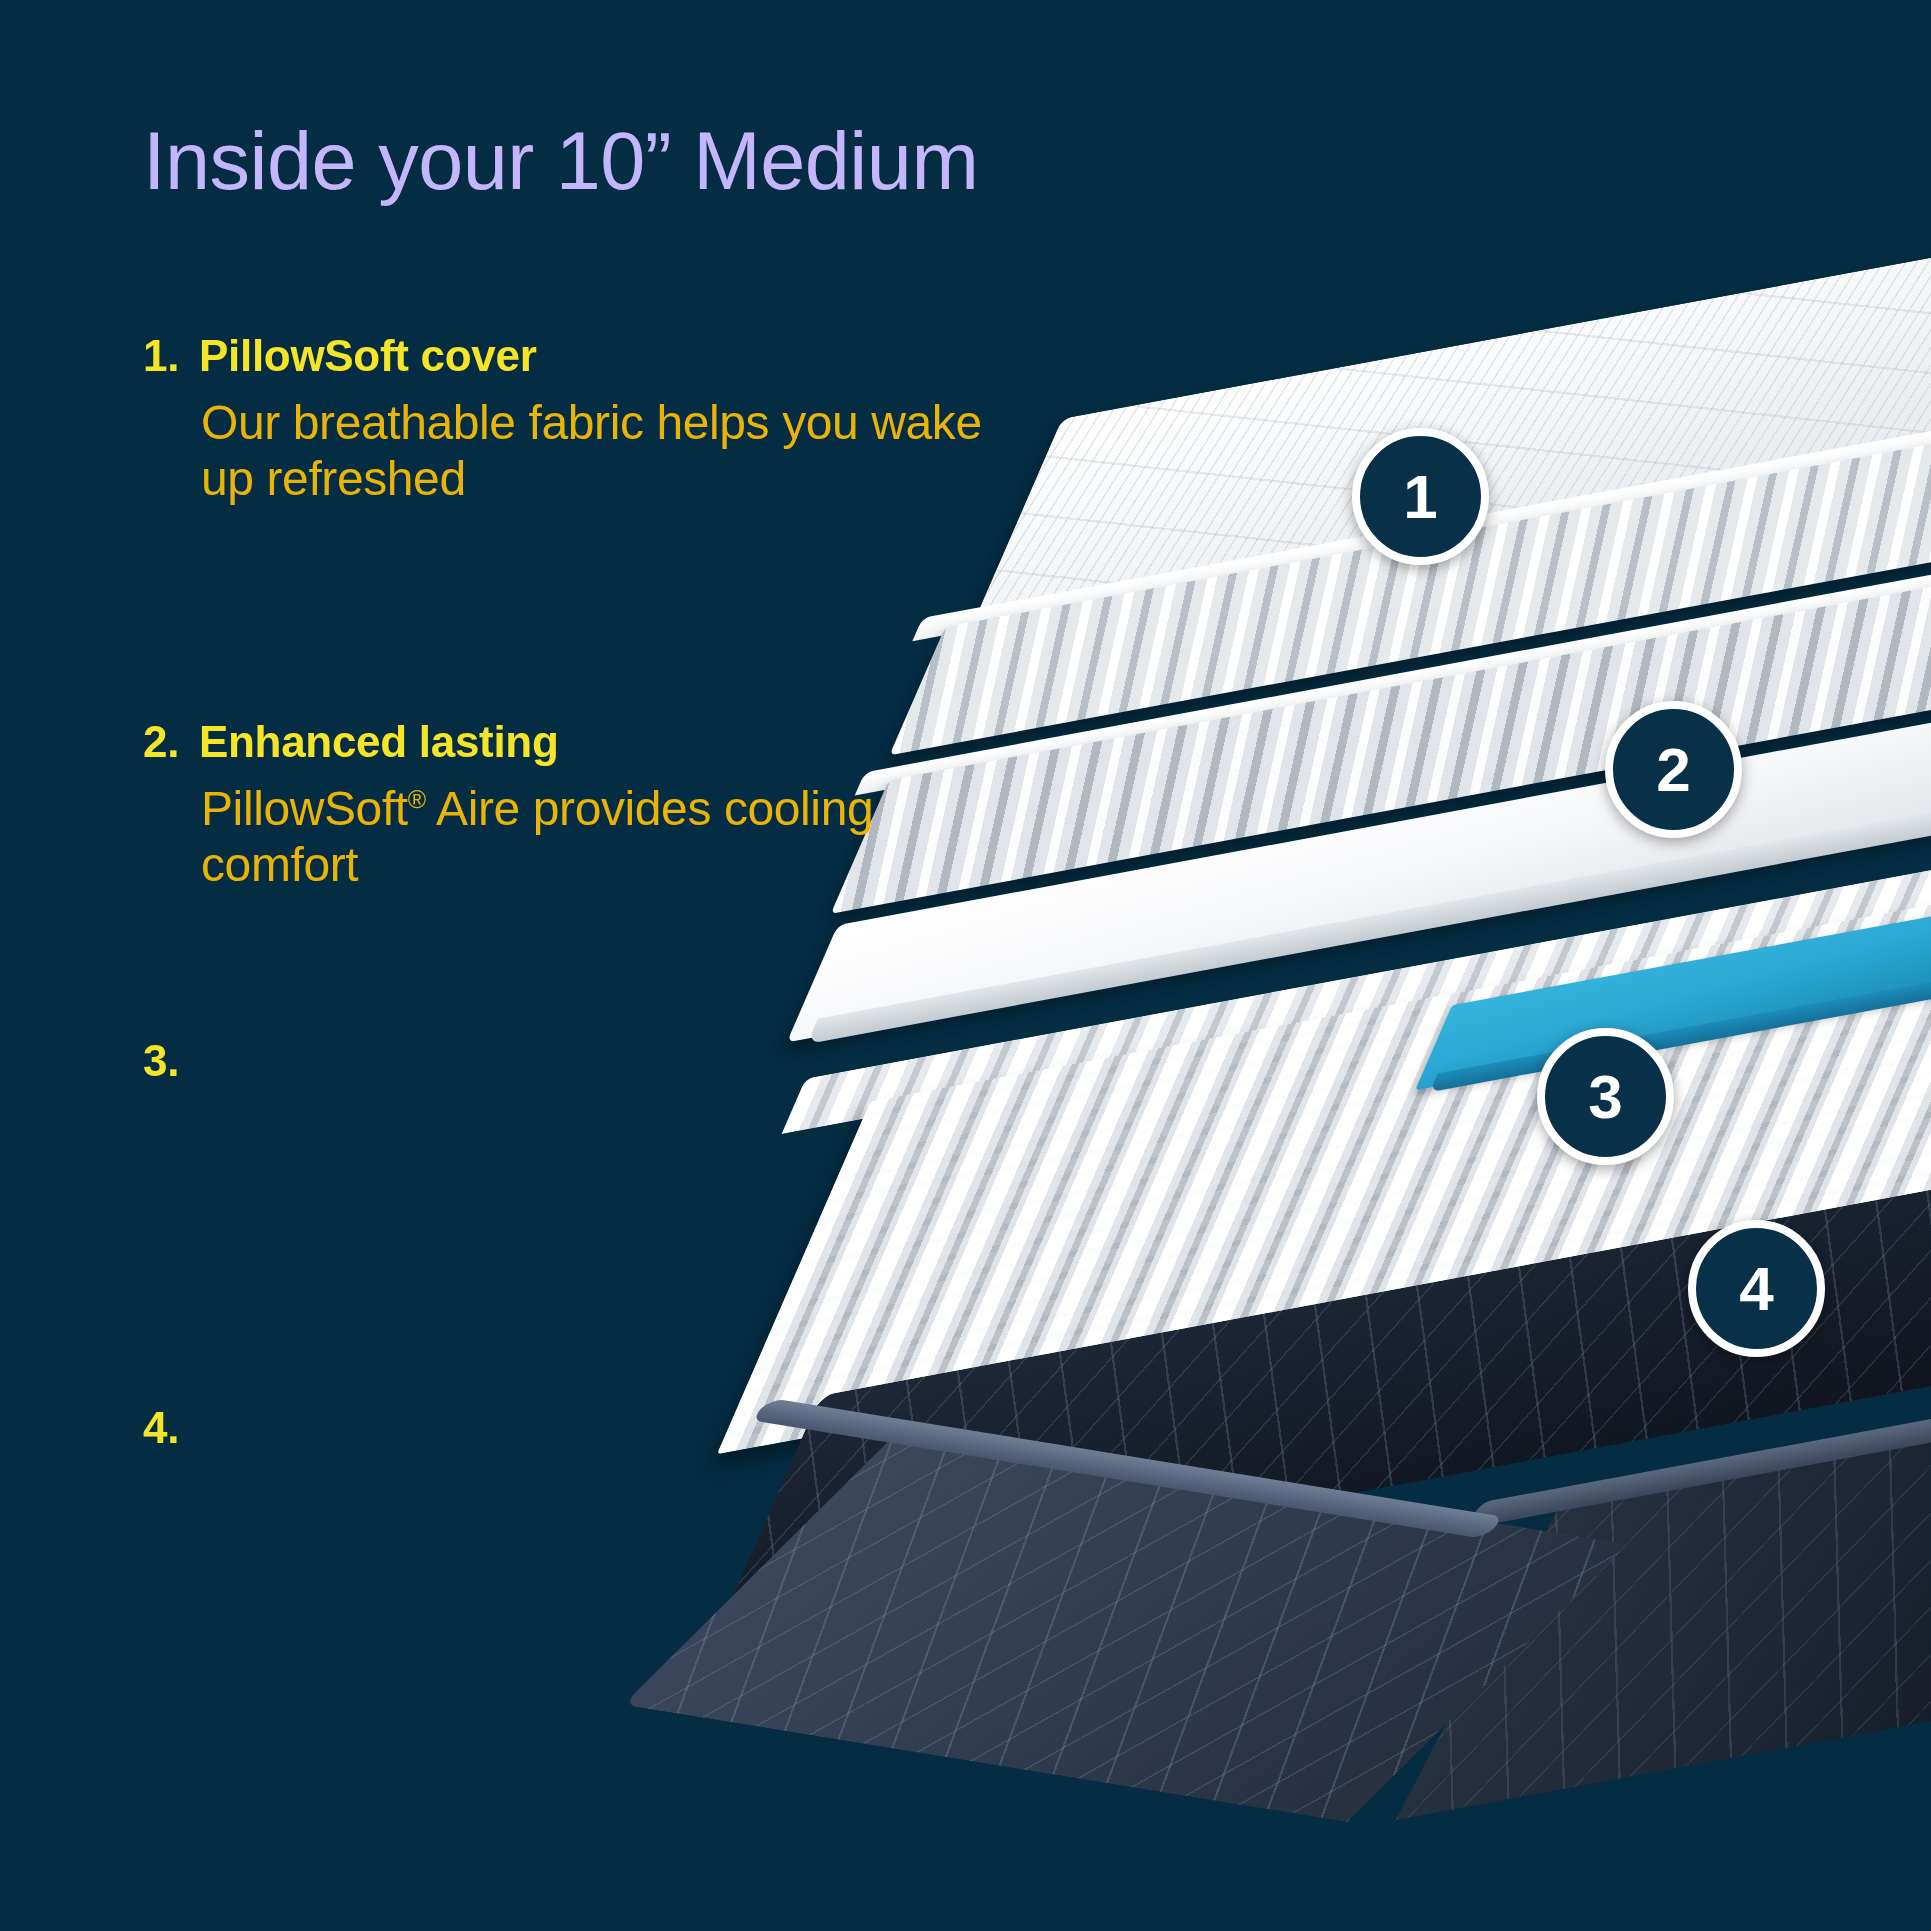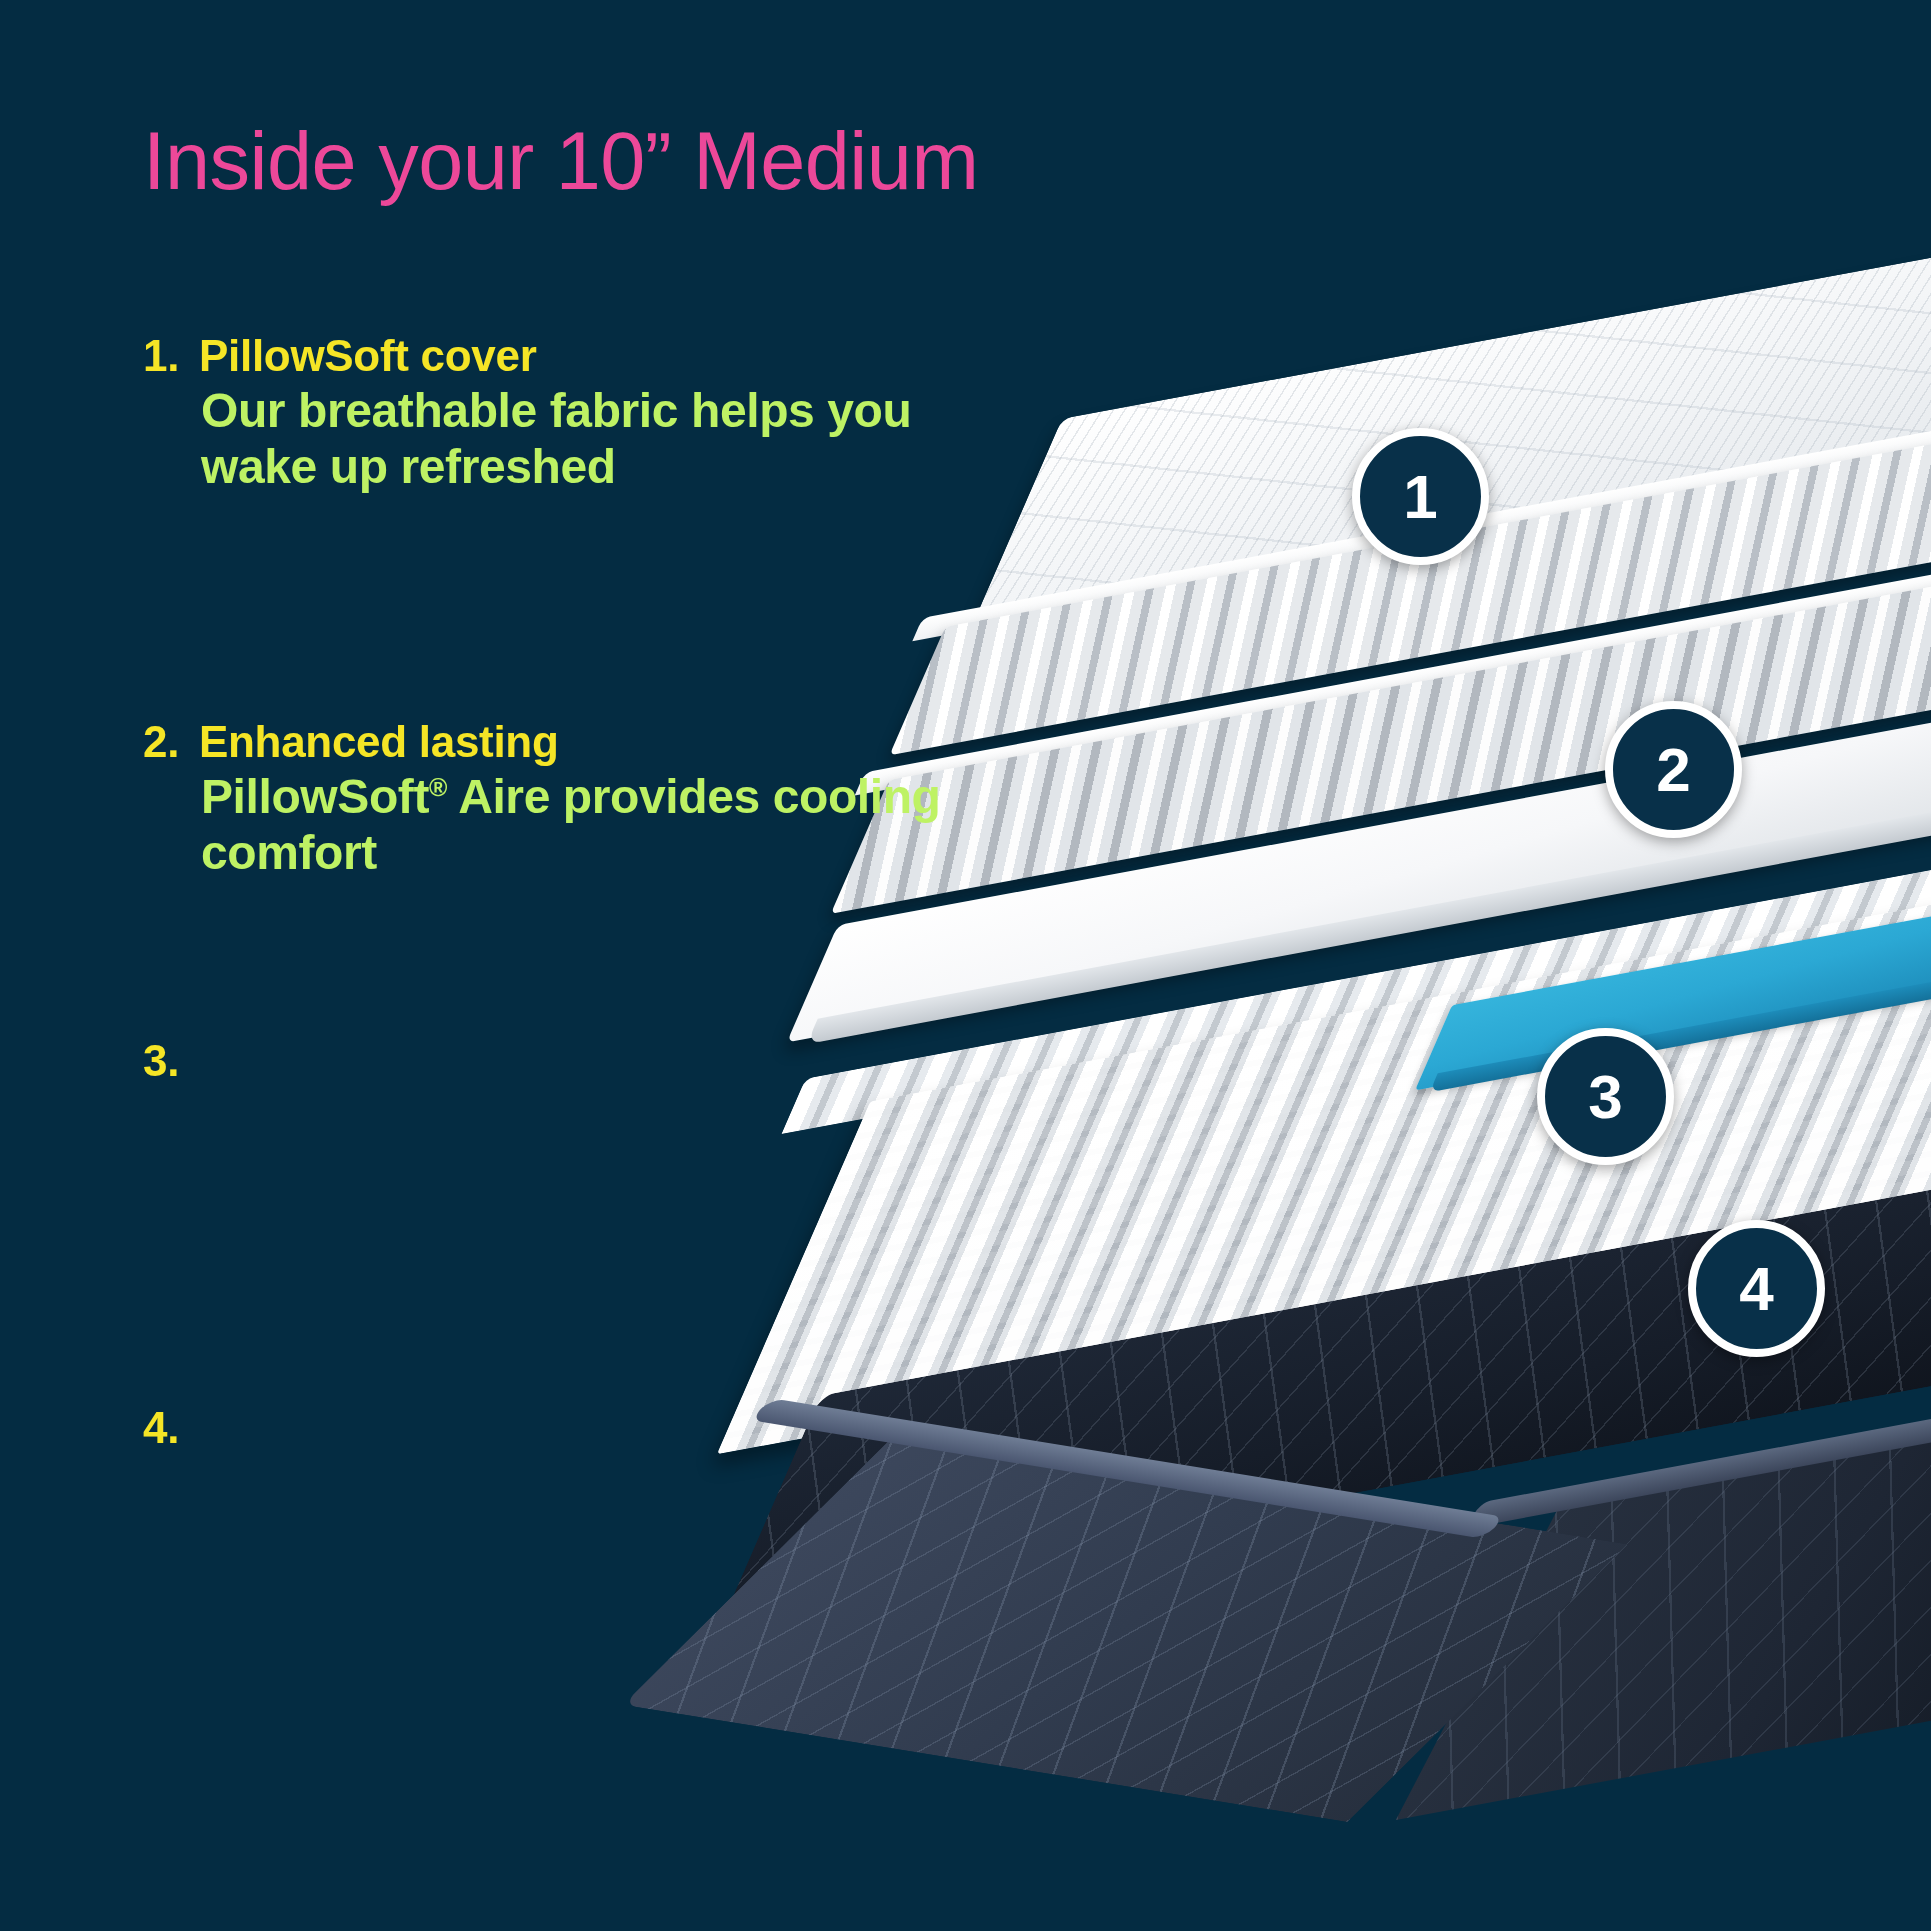--- a/index.html
+++ b/index.html
@@ -9,21 +9,21 @@
     font-family:"Liberation Sans", sans-serif;
     position:relative;
   }
   #stage{position:absolute;inset:0;width:1931px;height:1931px;overflow:hidden;}
 
   
   .textcol{position:absolute;left:0;top:0;width:1023px;height:1931px;}
 
   .title{
     position:absolute;left:143px;top:121px;
-    color:#ec4899;
+    color:#c4b5fd;
     font-size:81px;
     font-weight:400;
     letter-spacing:-0.5px;
     line-height:1.0;
     white-space:nowrap;
     font-stretch:condensed;
   }
 
   .item{position:absolute;left:143px;width:850px;}
   .item-head{
@@ -31,25 +31,25 @@
     font-weight:bold;
     font-size:44px;
     line-height:1.05;
     letter-spacing:-0.3px;
     white-space:nowrap;
     display:flex;
     align-items:baseline;
   }
   .item-num{display:inline-block;min-width:56px;}
   .item-body{
-    color:#bef264;
+    color:#eab308;
     font-size:48px;
     line-height:1.16;
-    font-weight:700;
-    margin-top:4px;
+    font-weight:400;
+    margin-top:16px;
     padding-left:58px;
     letter-spacing:-0.4px;
   }
   .item-body sup{font-size:0.52em;vertical-align:super;line-height:0;}
 
   #item1{top:333px;}
   #item2{top:719px;}
   #item3{top:1038px;}
   #item4{top:1405px;}
   #item3 .item-body{padding-left:66px;}

